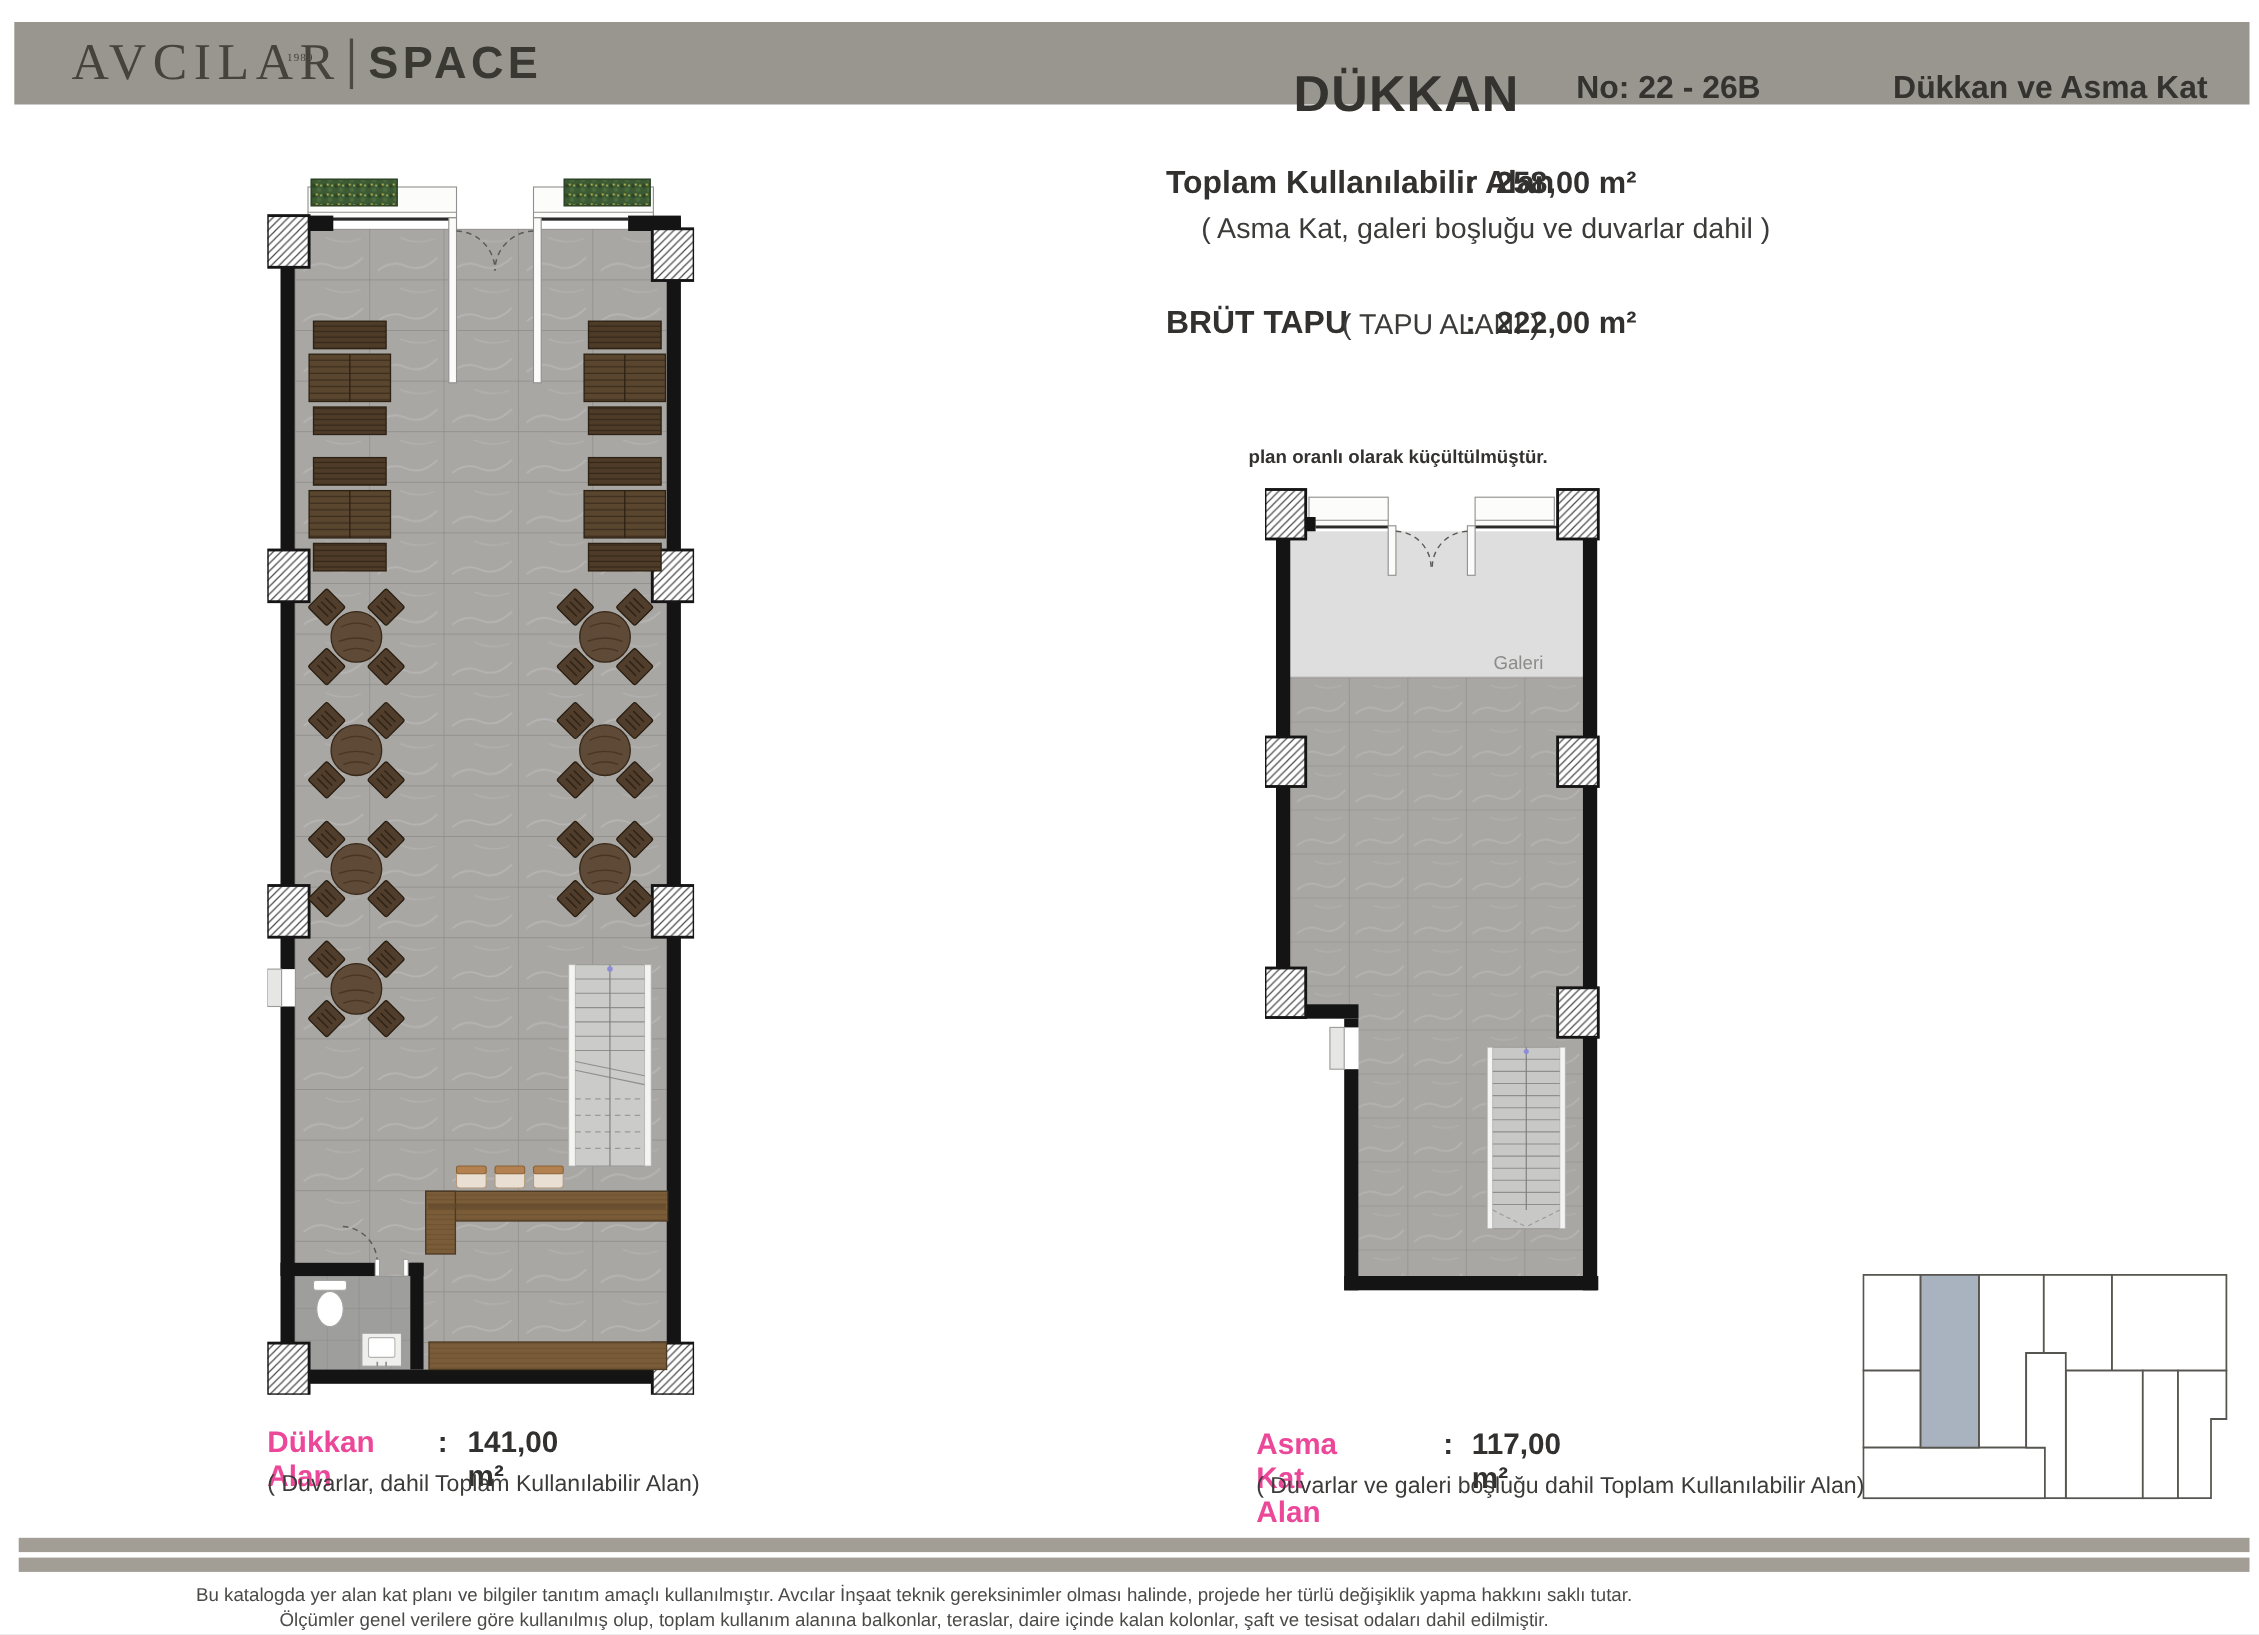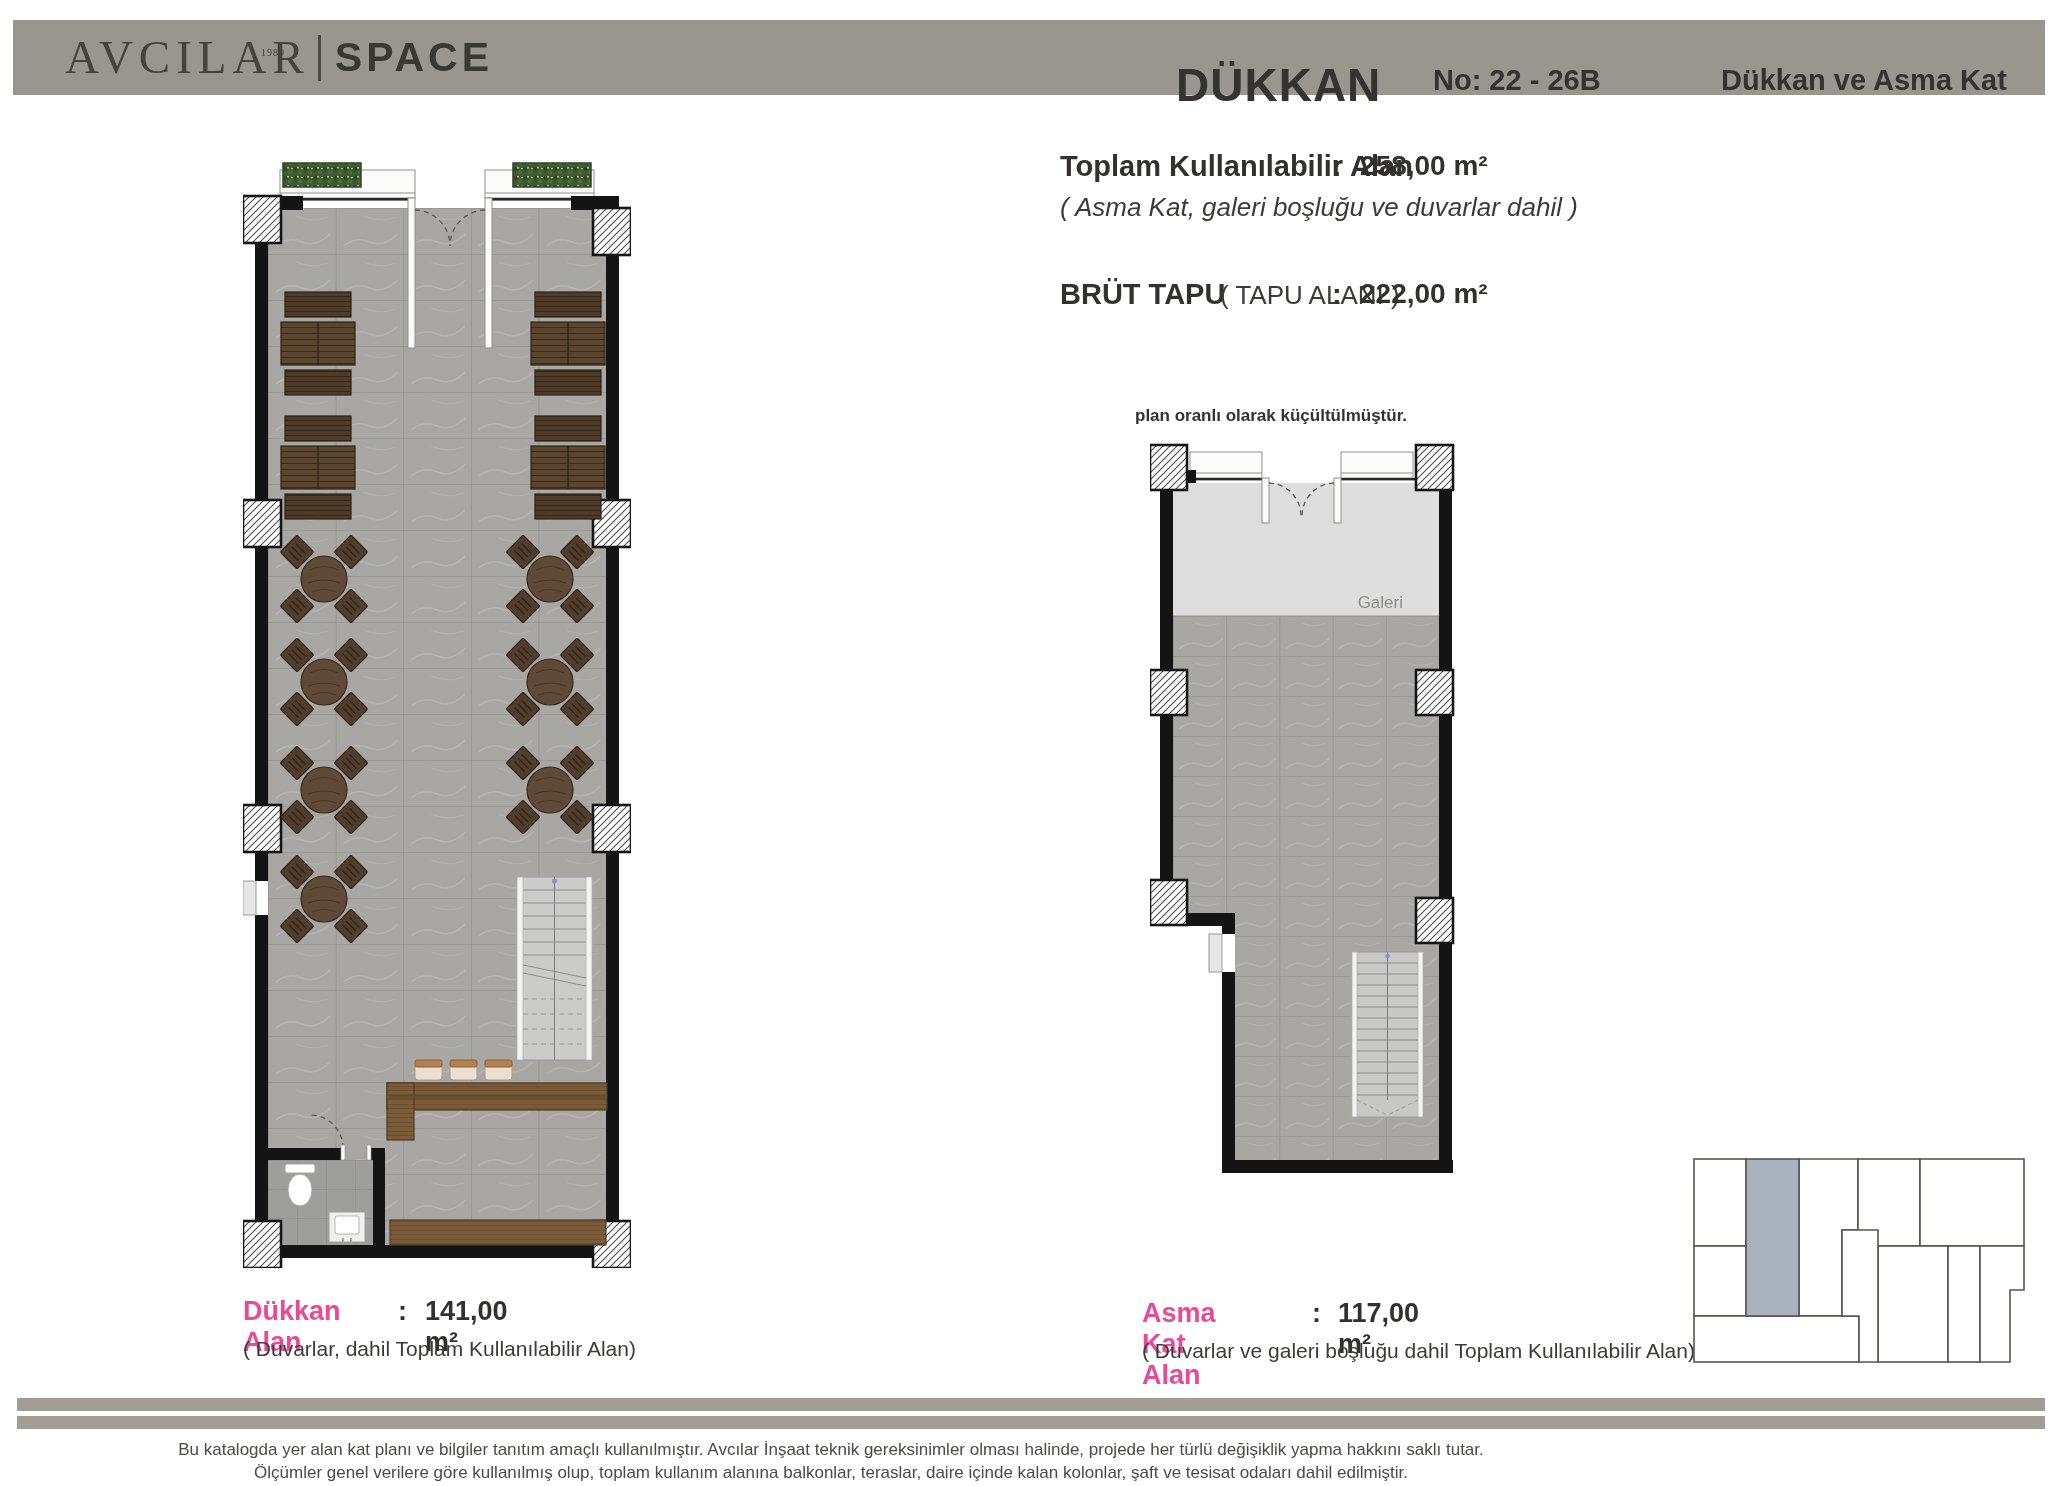--- a/index.html
+++ b/index.html
@@ -15,21 +15,21 @@
   .logo-space{font-size:41px;font-weight:bold;color:#393833;letter-spacing:4px;line-height:1;}
   .header-title{position:absolute;left:1163px;top:26px;font-size:46px;font-weight:bold;letter-spacing:1px;color:#343330;margin-top:12px;}
   .header-no{position:absolute;left:1420px;top:44px;font-size:29px;font-weight:bold;color:#343330;}
   .header-sub{position:absolute;left:1708px;top:44px;font-size:29px;font-weight:bold;color:#343330;}
   
   .area-line{position:absolute;left:1060px;width:900px;height:40px;}
   .area-line .lbl{position:absolute;left:0;font-weight:bold;font-size:29px;color:#323130;}
   .area-line .sub{position:absolute;left:160px;font-size:26px;color:#3b3b39;top:2px;}
   .area-line .sep{position:absolute;left:272px;font-weight:bold;font-size:29px;color:#323130;}
   .area-line .val{position:absolute;left:300px;font-weight:bold;font-size:28px;color:#323130;}
-  .area-note{position:absolute;left:1060px;top:192px;font-size:26px;color:#3b3b39;font-style:italic;}
+  .area-note{position:absolute;left:1092px;top:192px;font-size:26px;color:#3b3b39;}
   .scale-note{position:absolute;left:1135px;top:406px;font-size:17px;font-weight:bold;color:#333231;}
   
   .plan-caption{position:absolute;height:36px;}
   .plan-caption .lbl{position:absolute;left:0;font-weight:bold;font-size:27px;color:#ec4899;}
   .plan-caption .sep{position:absolute;font-weight:bold;font-size:27px;color:#323130;}
   .plan-caption .val{position:absolute;font-weight:bold;font-size:27px;color:#323130;}
   .plan-note{position:absolute;font-size:21px;color:#3b3b39;}
   
   .plan,.keyplan{position:absolute;}
   .arc{fill:none;stroke:#5a5a58;stroke-width:1.3;stroke-dasharray:5 4;}

